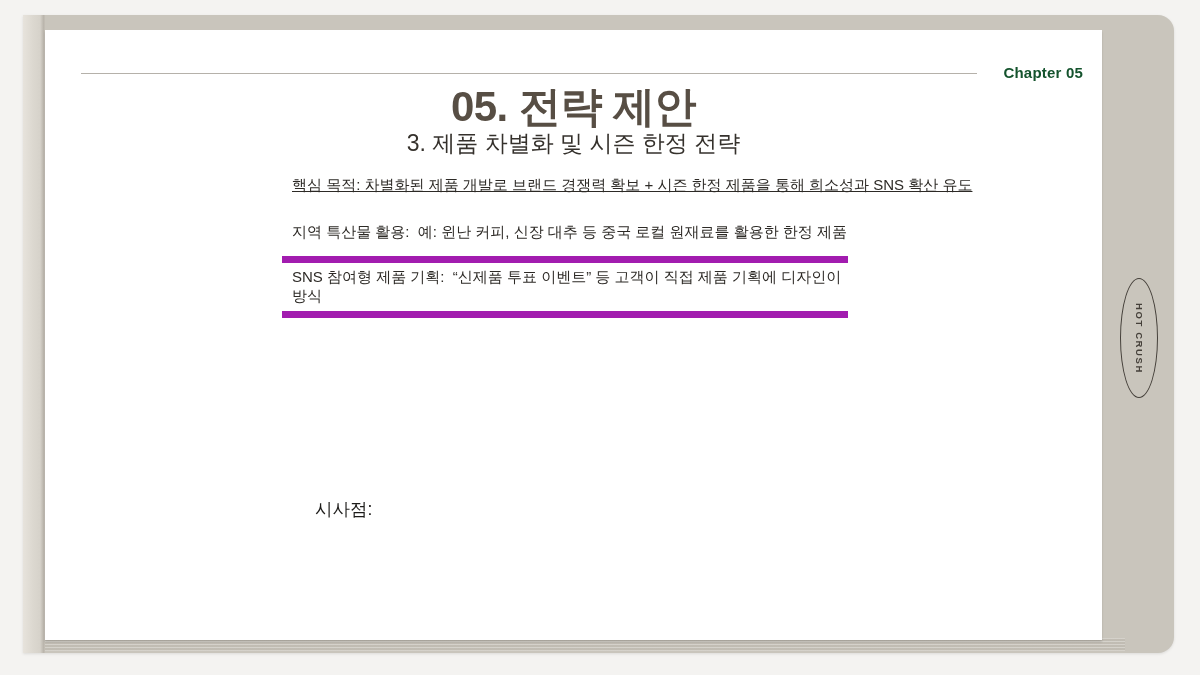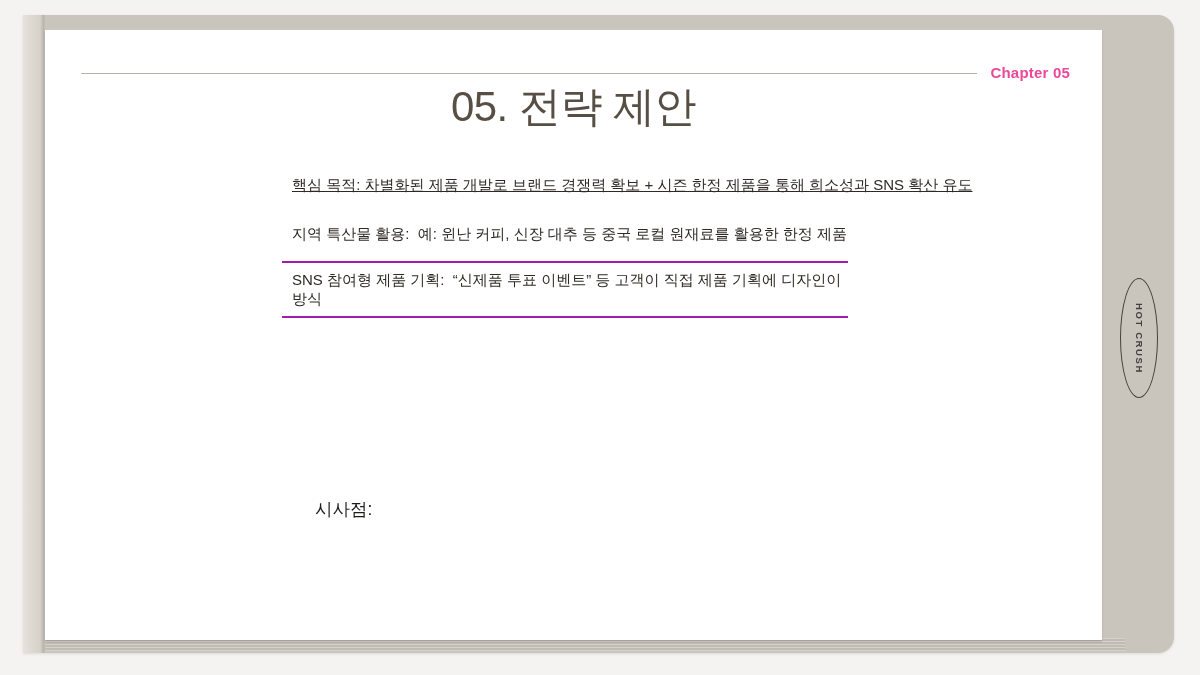--- a/index.html
+++ b/index.html
@@ -47,33 +47,33 @@
 
   
   .head-rule {
     position: absolute;
     left: 36px; top: 43px;
     width: 896px; height: 0;
     border-top: 1px solid #b5b1aa;
   }
   .chapter-label {
     position: absolute;
-    right: 32px; top: 34px;
+    right: 19px; top: 34px;
     font-size: 15px;
     font-weight: bold;
     letter-spacing: .2px;
-    color: #ec4899;
+    color: #14532d;
   }
   .slide-title {
     position: absolute;
     left: 0; top: 49px;
     width: 100%;
     text-align: center;
     font-size: 42px;
-    font-weight: normal;
+    font-weight: bold;
     letter-spacing: -0.5px;
     color: #574e44;
   }
   .slide-subtitle {
     position: absolute;
     left: 0; top: 98px;
     width: 100%;
     text-align: center;
     font-size: 23px;
     font-weight: 500;
@@ -87,21 +87,21 @@
     width: 566px;
     color: #2d2a26;
     font-size: 15px;
   }
   .content .row {
     display: flex;
     align-items: center;
     height: 55px;
     padding-left: 10px;
     white-space: pre-wrap;
-    border-bottom: 2px solid #a21caf;
+    border-bottom: 7px solid #a21caf;
   }
   .content .row.intro {
     height: 46px;
     border-bottom: none;
     white-space: nowrap;
     text-decoration: underline;
   }
 
   
   .implication {
@@ -145,20 +145,21 @@
 <div class="side-badge">
   <span class="vtext">HOT CRUSH</span>
 </div>
 
 <div class="sheet">
 
   <div class="head-rule"></div>
   <div class="chapter-label">Chapter 05</div>
 
   <h1 class="slide-title">05. 전략 제안</h1>
+  <h2 class="slide-subtitle">3. 제품 차별화 및 시즌 한정 전략</h2>
 
   <div class="content">
     <div class="row intro">핵심 목적: 차별화된 제품 개발로 브랜드 경쟁력 확보 + 시즌 한정 제품을 통해 희소성과 SNS 확산 유도</div>
     <div class="row">지역 특산물 활용:  예: 윈난 커피, 신장 대추 등 중국 로컬 원재료를 활용한 한정 제품</div>
     <div class="row">SNS 참여형 제품 기획:  “신제품 투표 이벤트” 등 고객이 직접 제품 기획에 디자인이 방식</div>
   </div>
 
   <div class="implication">
     <div>시사점:</div>
   </div>

